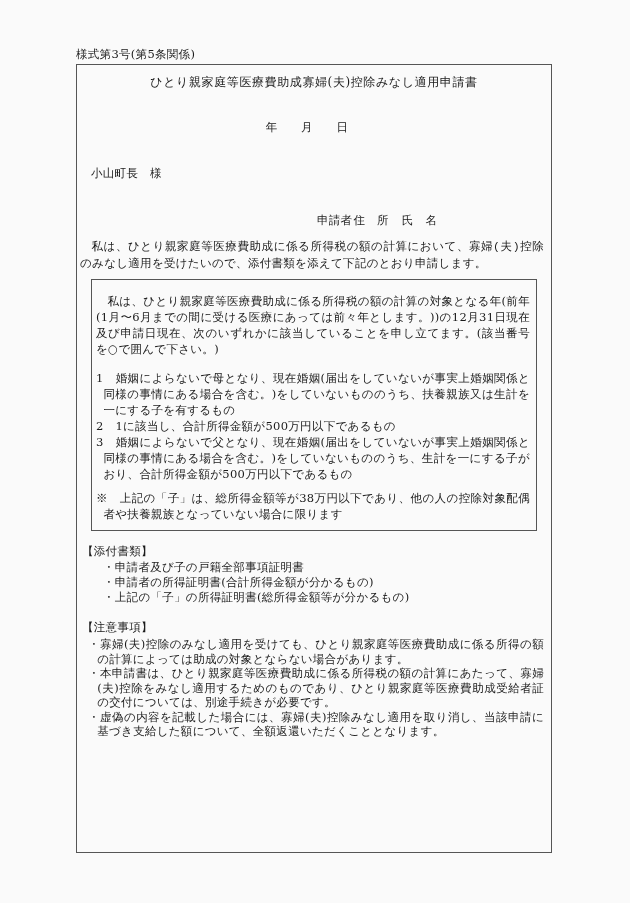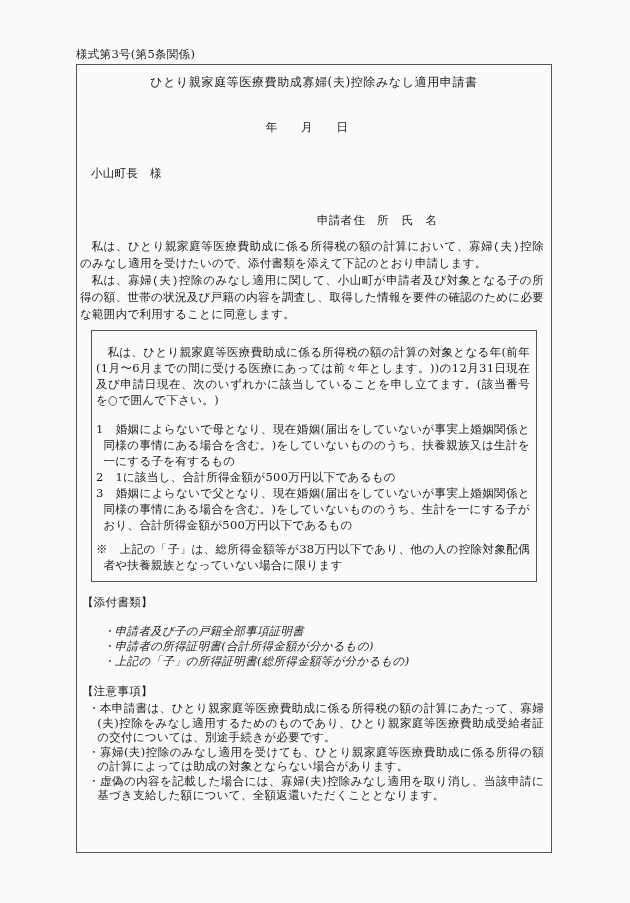--- a/index.html
+++ b/index.html
@@ -89,25 +89,24 @@
     padding-left:0.65em;
     text-indent:-0.65em;
   }
 
   .section-heading {
     padding-left:5px;
     line-height:16px;
   }
   .attachments-heading { margin-top:12px; }
   .attachment-items {
-    margin-top:14px;
+    margin-top:1px;
     padding-left:26px;
     line-height:15px;
     list-style:none;
-    font-style:italic;
   }
   .cautions-heading { margin-top:14px; }
   .caution-items {
     margin-top:2px;
     padding-left:11px;
     padding-right:7px;
     line-height:14.5px;
     list-style:none;
     text-align:justify;
   }
@@ -134,21 +133,20 @@
     <div class="applicant">
       <span>申請者</span>
       <span class="applicant-fields">
         <span>住　所</span>
         <span>氏　名</span>
       </span>
     </div>
 
     <div class="paragraphs">
       <div class="para">私は、ひとり親家庭等医療費助成に係る所得税の額の計算において、寡婦(夫)控除のみなし適用を受けたいので、添付書類を添えて下記のとおり申請します。</div>
-      <div class="para">私は、寡婦(夫)控除のみなし適用に関して、小山町が申請者及び対象となる子の所得の額、世帯の状況及び戸籍の内容を調査し、取得した情報を要件の確認のために必要な範囲内で利用することに同意します。</div>
     </div>
 
     <div class="decl-box">
       <div class="decl-statement">私は、ひとり親家庭等医療費助成に係る所得税の額の計算の対象となる年(前年(1月〜6月までの間に受ける医療にあっては前々年とします。))の12月31日現在及び申請日現在、次のいずれかに該当していることを申し立てます。(該当番号を○で囲んで下さい。)</div>
       <div class="decl-options">
         <div class="decl-option">1　婚姻によらないで母となり、現在婚姻(届出をしていないが事実上婚姻関係と同様の事情にある場合を含む。)をしていないもののうち、扶養親族又は生計を一にする子を有するもの</div>
         <div class="decl-option">2　1に該当し、合計所得金額が500万円以下であるもの</div>
         <div class="decl-option">3　婚姻によらないで父となり、現在婚姻(届出をしていないが事実上婚姻関係と同様の事情にある場合を含む。)をしていないもののうち、生計を一にする子がおり、合計所得金額が500万円以下であるもの</div>
       </div>
       <div class="decl-note">※　上記の「子」は、総所得金額等が38万円以下であり、他の人の控除対象配偶者や扶養親族となっていない場合に限ります</div>
@@ -156,19 +154,19 @@
 
     <div class="section-heading attachments-heading">【添付書類】</div>
     <ul class="attachment-items">
       <li>・申請者及び子の戸籍全部事項証明書</li>
       <li>・申請者の所得証明書(合計所得金額が分かるもの)</li>
       <li>・上記の「子」の所得証明書(総所得金額等が分かるもの)</li>
     </ul>
 
     <div class="section-heading cautions-heading">【注意事項】</div>
     <ul class="caution-items">
+      <li class="caution-item">・寡婦(夫)控除のみなし適用を受けても、ひとり親家庭等医療費助成に係る所得の額の計算によっては助成の対象とならない場合があります。</li>
       <li class="caution-item">・本申請書は、ひとり親家庭等医療費助成に係る所得税の額の計算にあたって、寡婦(夫)控除をみなし適用するためのものであり、ひとり親家庭等医療費助成受給者証の交付については、別途手続きが必要です。</li>
-      <li class="caution-item">・寡婦(夫)控除のみなし適用を受けても、ひとり親家庭等医療費助成に係る所得の額の計算によっては助成の対象とならない場合があります。</li>
       <li class="caution-item">・虚偽の内容を記載した場合には、寡婦(夫)控除みなし適用を取り消し、当該申請に基づき支給した額について、全額返還いただくこととなります。</li>
     </ul>
 
   </div>
 </div>
 
 </body></html>

